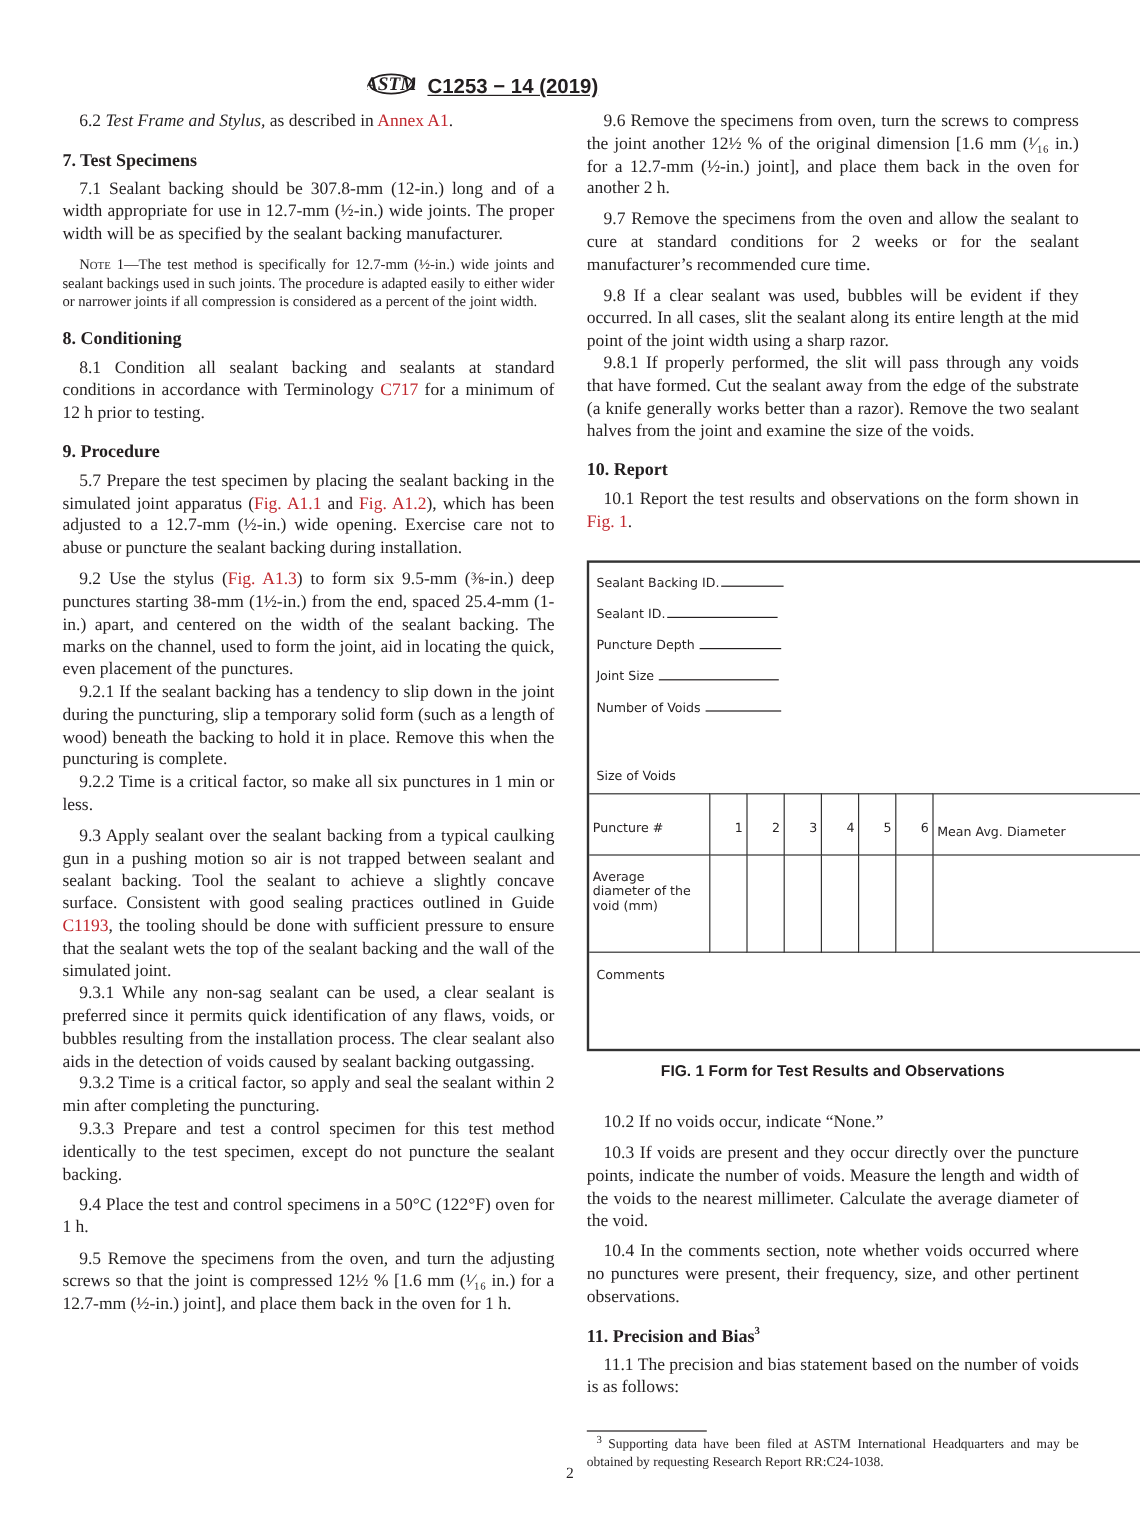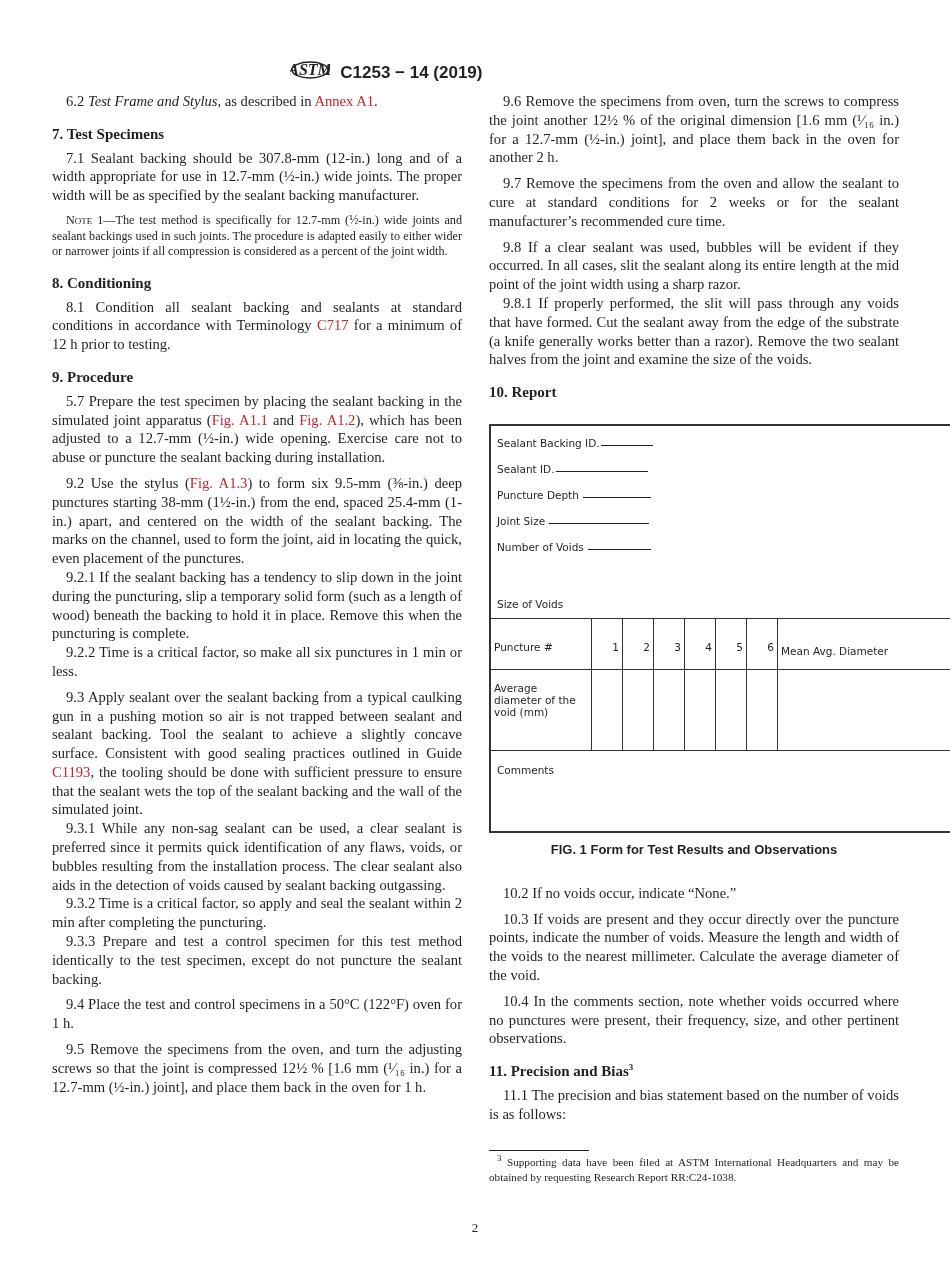--- a/index.html
+++ b/index.html
@@ -1,21 +1,21 @@
 <!DOCTYPE html>
 <html><head>
 <meta charset="utf-8">
 <style>
   html, body { margin:0; padding:0; background:#ffffff; }
   body { width:950px; height:1272px; position:relative; overflow:hidden;
          font-family:"Liberation Serif", serif; color:#231f20; }
-  .header { position:absolute; top:57px; left:0; width:772px; text-align:center;
+  .header { position:absolute; top:57px; left:16px; width:772px; text-align:center;
             font-family:"Liberation Sans", sans-serif; font-weight:bold; font-size:17px; }
   .header .logo { display:inline-block; vertical-align:middle; margin-right:6px; }
-  .header .title { vertical-align:middle; }
+  .header .title { vertical-align:middle;text-decoration:underline; }
   .col { position:absolute; top:92px; width:410px; font-size:14.6px; line-height:18.8px; }
   .col.left { left:52px; }
   .col.right { left:489px; }
   p { margin:0; text-align:justify; text-indent:14px; }
   p.gap { margin-top:7px; }
   h2 { margin:14px 0 5px 0; font-size:15px; font-weight:bold; }
   .note { font-size:12.2px; line-height:15.6px; margin-top:8px; text-align:justify; text-indent:14px; }
   .note .sc { font-variant:small-caps; }
   .link { color:#c0272d; }
   .it { font-style:italic; }
@@ -78,20 +78,21 @@
   <p class="gap">9.5  Remove the specimens from the oven, and turn the adjusting screws so that the joint is compressed 12½  % [1.6 mm (¹⁄₁₆ in.) for a 12.7-mm (½-in.) joint], and place them back in the oven for 1 h.</p>
 </div>
 
 <div class="col right">
   <p>9.6  Remove the specimens from oven, turn the screws to compress the joint another 12½  % of the original dimension [1.6 mm (¹⁄₁₆ in.) for a 12.7-mm (½-in.) joint], and place them back in the oven for another 2 h.</p>
   <p class="gap">9.7  Remove the specimens from the oven and allow the sealant to cure at standard conditions for 2 weeks or for the sealant manufacturer’s recommended cure time.</p>
   <p class="gap">9.8  If a clear sealant was used, bubbles will be evident if they occurred. In all cases, slit the sealant along its entire length at the mid point of the joint width using a sharp razor.</p>
   <p>9.8.1  If properly performed, the slit will pass through any voids that have formed. Cut the sealant away from the edge of the substrate (a knife generally works better than a razor). Remove the two sealant halves from the joint and examine the size of the voids.</p>
 
   <h2>10.  Report</h2>
+  <p><span>10.1  Report the test results and observations on the form shown in </span><span class="link">Fig. 1</span><span>.</span></p>
 
   <div class="figure">
     <div class="fig-fields">
       <div class="fig-field">
         <span>Sealant Backing ID.</span>
           <span class="blank" style="width:52px"></span>
       </div>
       <div class="fig-field">
         <span>Sealant ID.</span>
           <span class="blank" style="width:92px"></span>

